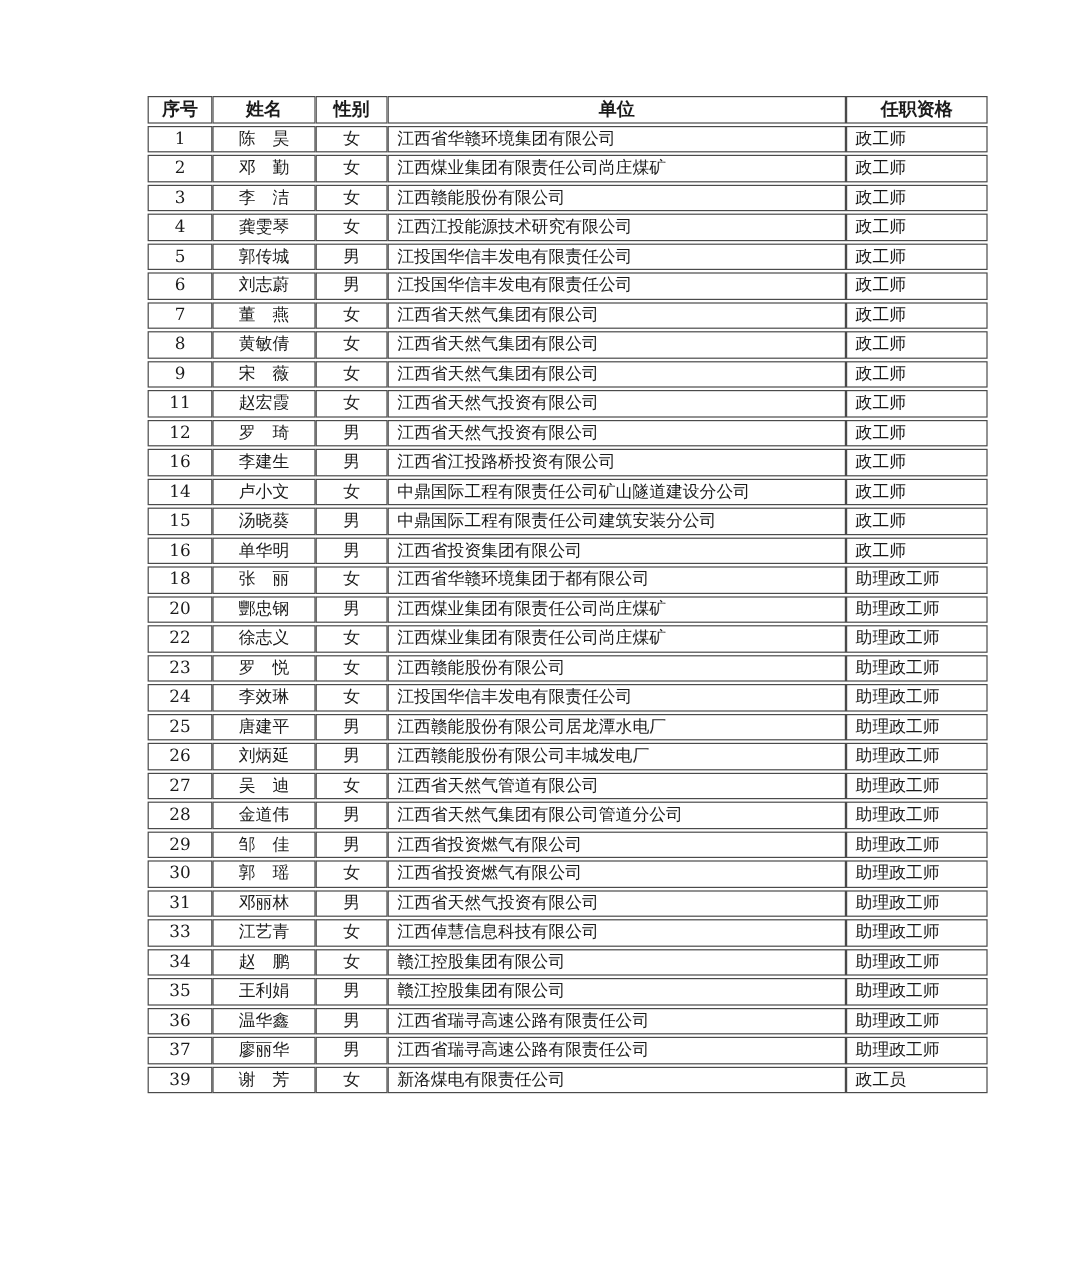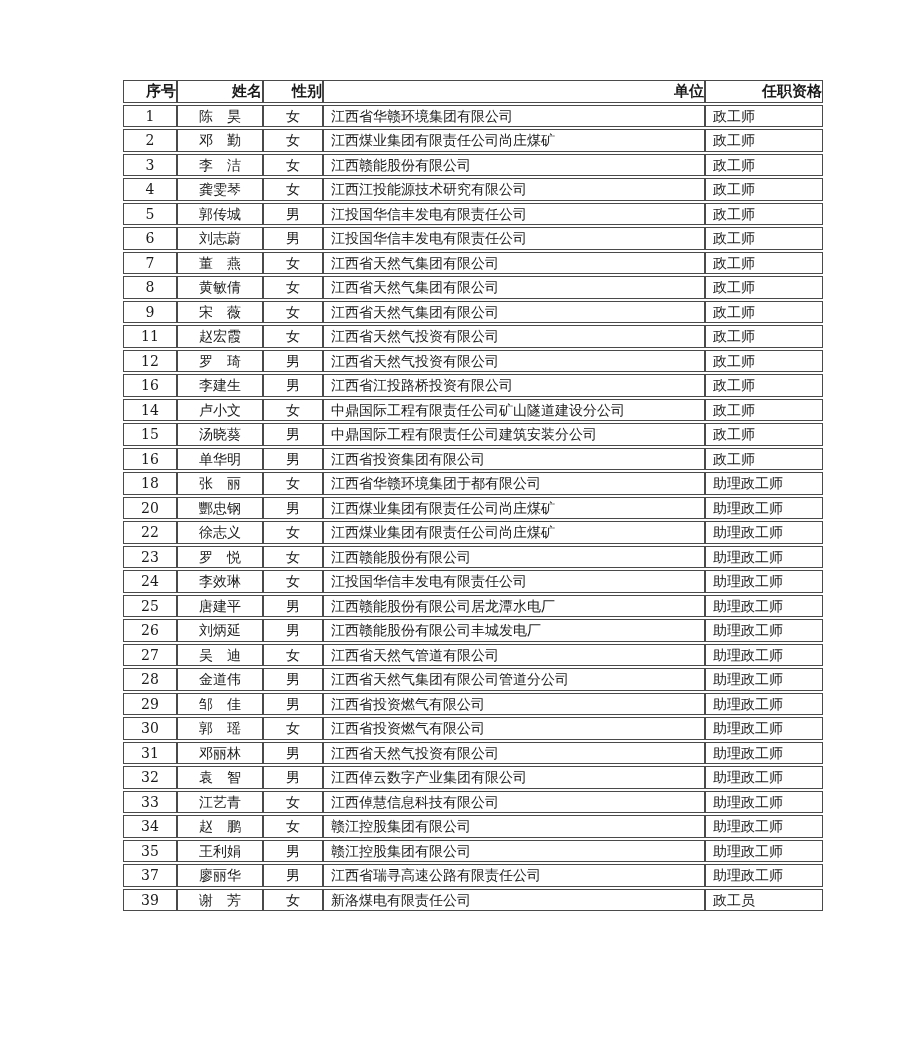--- a/index.html
+++ b/index.html
@@ -29,21 +29,21 @@
     padding: 0;
     font-size: 14px;
     line-height: 20px;
     white-space: nowrap;
     overflow: hidden;
     vertical-align: middle;
   }
   th {
     font-weight: bold;
     font-size: 15px;
-    text-align: right;
+    text-align: center;
     background: #ffffff;
   }
   td.c { text-align: center; }
   td.l { text-align: left; padding-left: 7px; }
 </style>
 </head>
 <body>
 
 <table class="doc-table">
   <colgroup>
@@ -246,45 +246,45 @@
         <td class="l">助理政工师</td>
       </tr>
       <tr>
         <td class="c">31</td>
         <td class="c">邓丽林</td>
         <td class="c">男</td>
         <td class="l">江西省天然气投资有限公司</td>
         <td class="l">助理政工师</td>
       </tr>
       <tr>
-        <td class="c">32</td>
-        <td class="c">袁　智</td>
-        <td class="c">男</td>
-        <td class="l">江西倬云数字产业集团有限公司</td>
-        <td class="l">助理政工师</td>
-      </tr>
-      <tr>
         <td class="c">33</td>
         <td class="c">江艺青</td>
         <td class="c">女</td>
         <td class="l">江西倬慧信息科技有限公司</td>
         <td class="l">助理政工师</td>
       </tr>
       <tr>
         <td class="c">34</td>
         <td class="c">赵　鹏</td>
         <td class="c">女</td>
         <td class="l">赣江控股集团有限公司</td>
         <td class="l">助理政工师</td>
       </tr>
       <tr>
         <td class="c">35</td>
         <td class="c">王利娟</td>
         <td class="c">男</td>
         <td class="l">赣江控股集团有限公司</td>
+        <td class="l">助理政工师</td>
+      </tr>
+      <tr>
+        <td class="c">36</td>
+        <td class="c">温华鑫</td>
+        <td class="c">男</td>
+        <td class="l">江西省瑞寻高速公路有限责任公司</td>
         <td class="l">助理政工师</td>
       </tr>
       <tr>
         <td class="c">37</td>
         <td class="c">廖丽华</td>
         <td class="c">男</td>
         <td class="l">江西省瑞寻高速公路有限责任公司</td>
         <td class="l">助理政工师</td>
       </tr>
       <tr>

